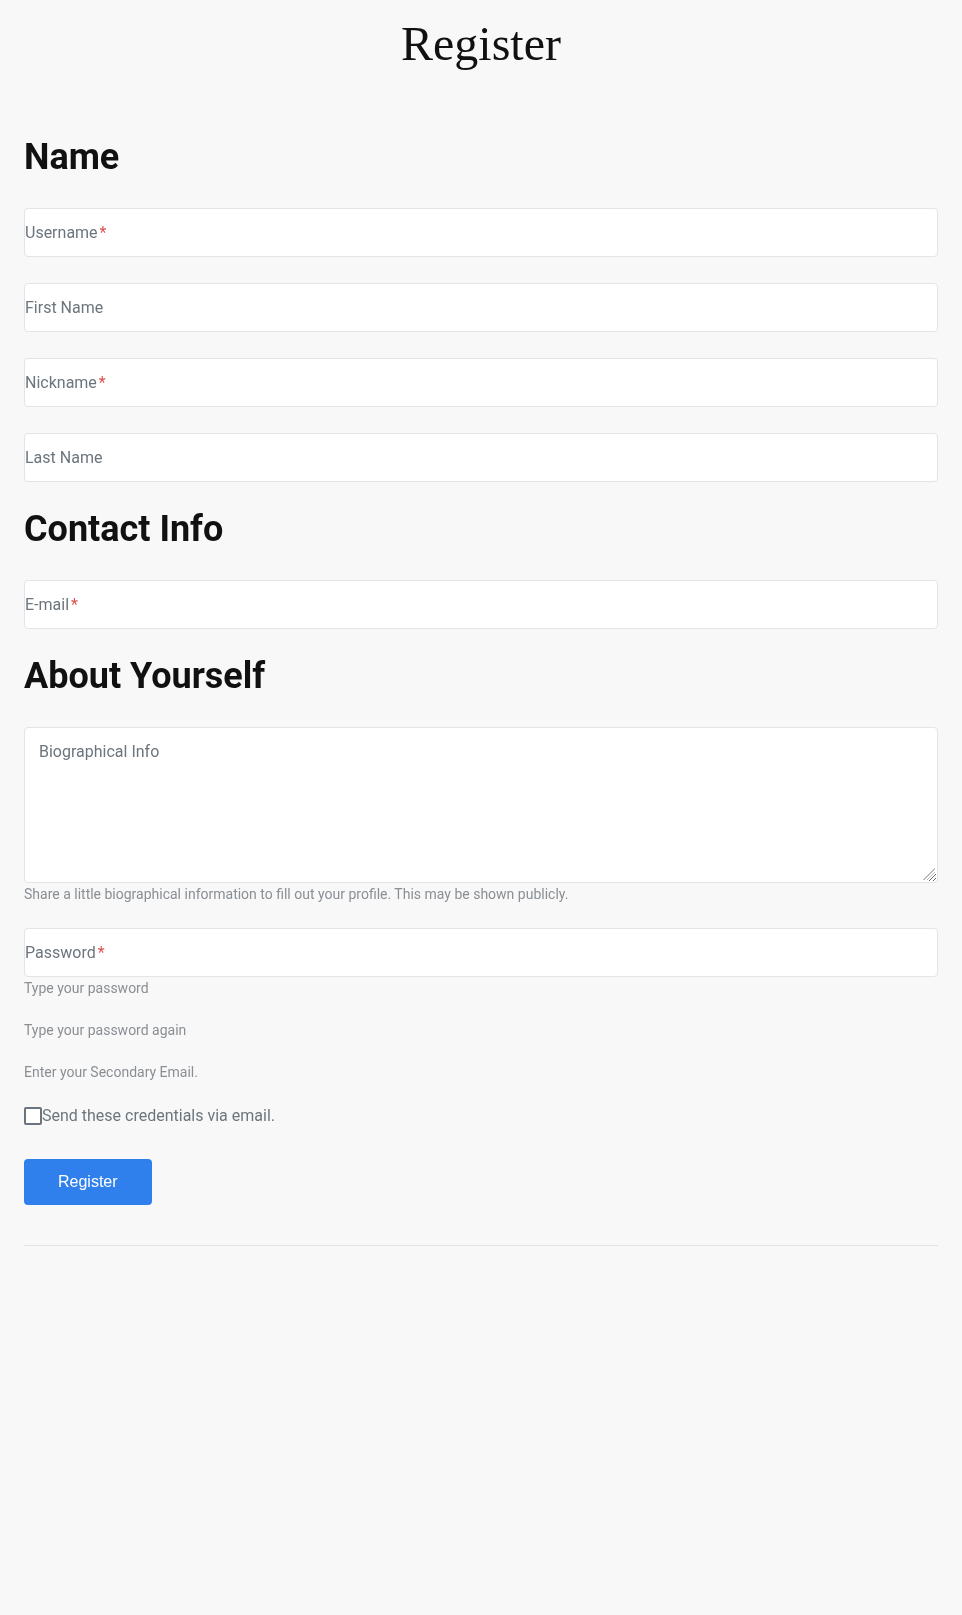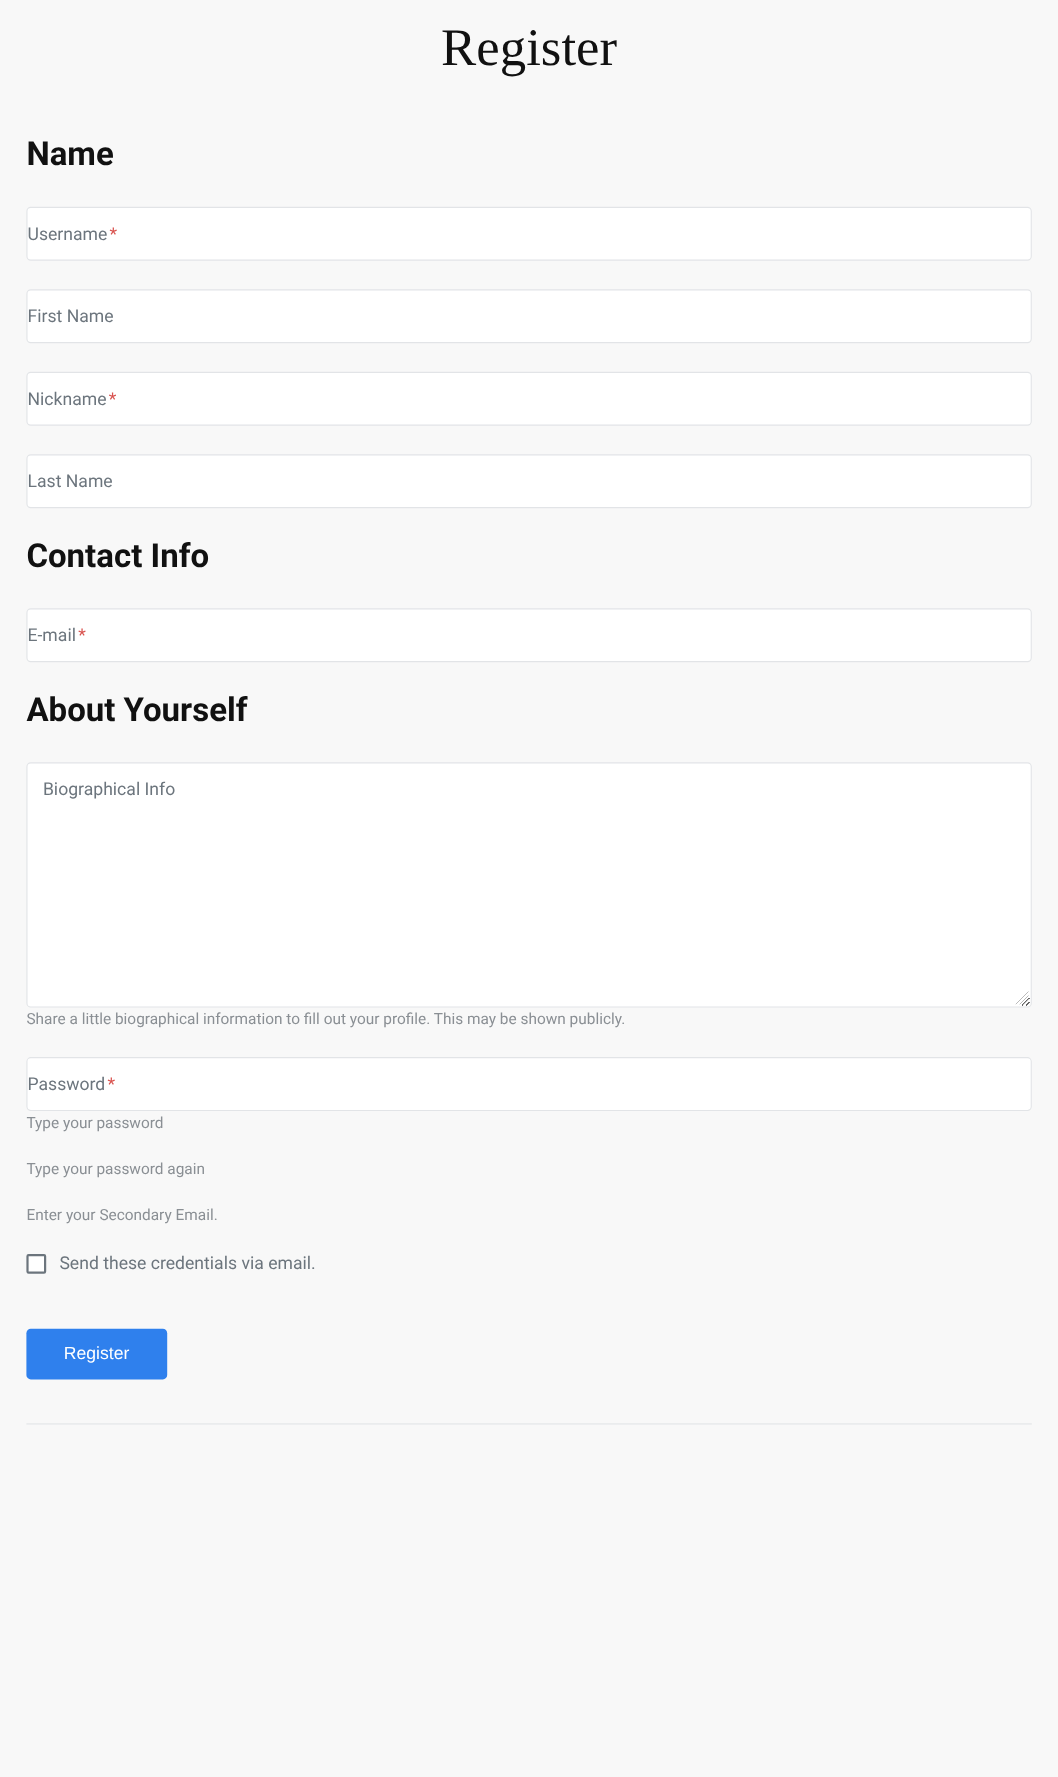--- a/index.html
+++ b/index.html
@@ -15,25 +15,25 @@
     font-weight: 400;
     font-size: 48px;
     text-align: center;
     padding: 16px 0 50px 0;
     color: #111;
   }
   .content {
     padding: 0 24px 40px 24px;
   }
   .section-heading {
-    font-size: 30px;
+    font-size: 36px;
     font-weight: 700;
     color: #111;
     margin-bottom: 30px;
-    margin-top: 2px;
+    margin-top: 15px;
   }
   .field {
     margin-bottom: 26px;
   }
   .input-box {
     position: relative;
     background: #fff;
     border: 1px solid #e2e4e7;
     border-radius: 4px;
     padding: 14px 0;
@@ -51,21 +51,21 @@
     color: #d9534f;
     margin-left: 2px;
   }
   .textarea-box {
     position: relative;
     background: #fff;
     border: 1px solid #e2e4e7;
     border-radius: 4px;
     padding: 14px 14px;
     width: 100%;
-    height: 223px;
+    height: 156px;
     resize: both;
     overflow: auto;
   }
   .textarea-box .placeholder-label {
     color: #6c757d;
     font-size: 16px;
   }
   .textarea-resize {
     position: absolute;
     right: 2px;
@@ -78,22 +78,22 @@
     pointer-events: none;
   }
   .helper {
     font-size: 14px;
     color: #8a8f94;
     margin-top: 3px;
   }
   .checkbox-row {
     display: flex;
     align-items: center;
-    gap: 12px;
-    margin: 20px 0 50px 0;
+    gap: 0;
+    margin: 20px 0 34px 0;
   }
   .checkbox {
     width: 18px;
     height: 18px;
     border: 2px solid #6c757d;
     border-radius: 2px;
     background: #fff;
     cursor: pointer;
   }
   .checkbox-label {

